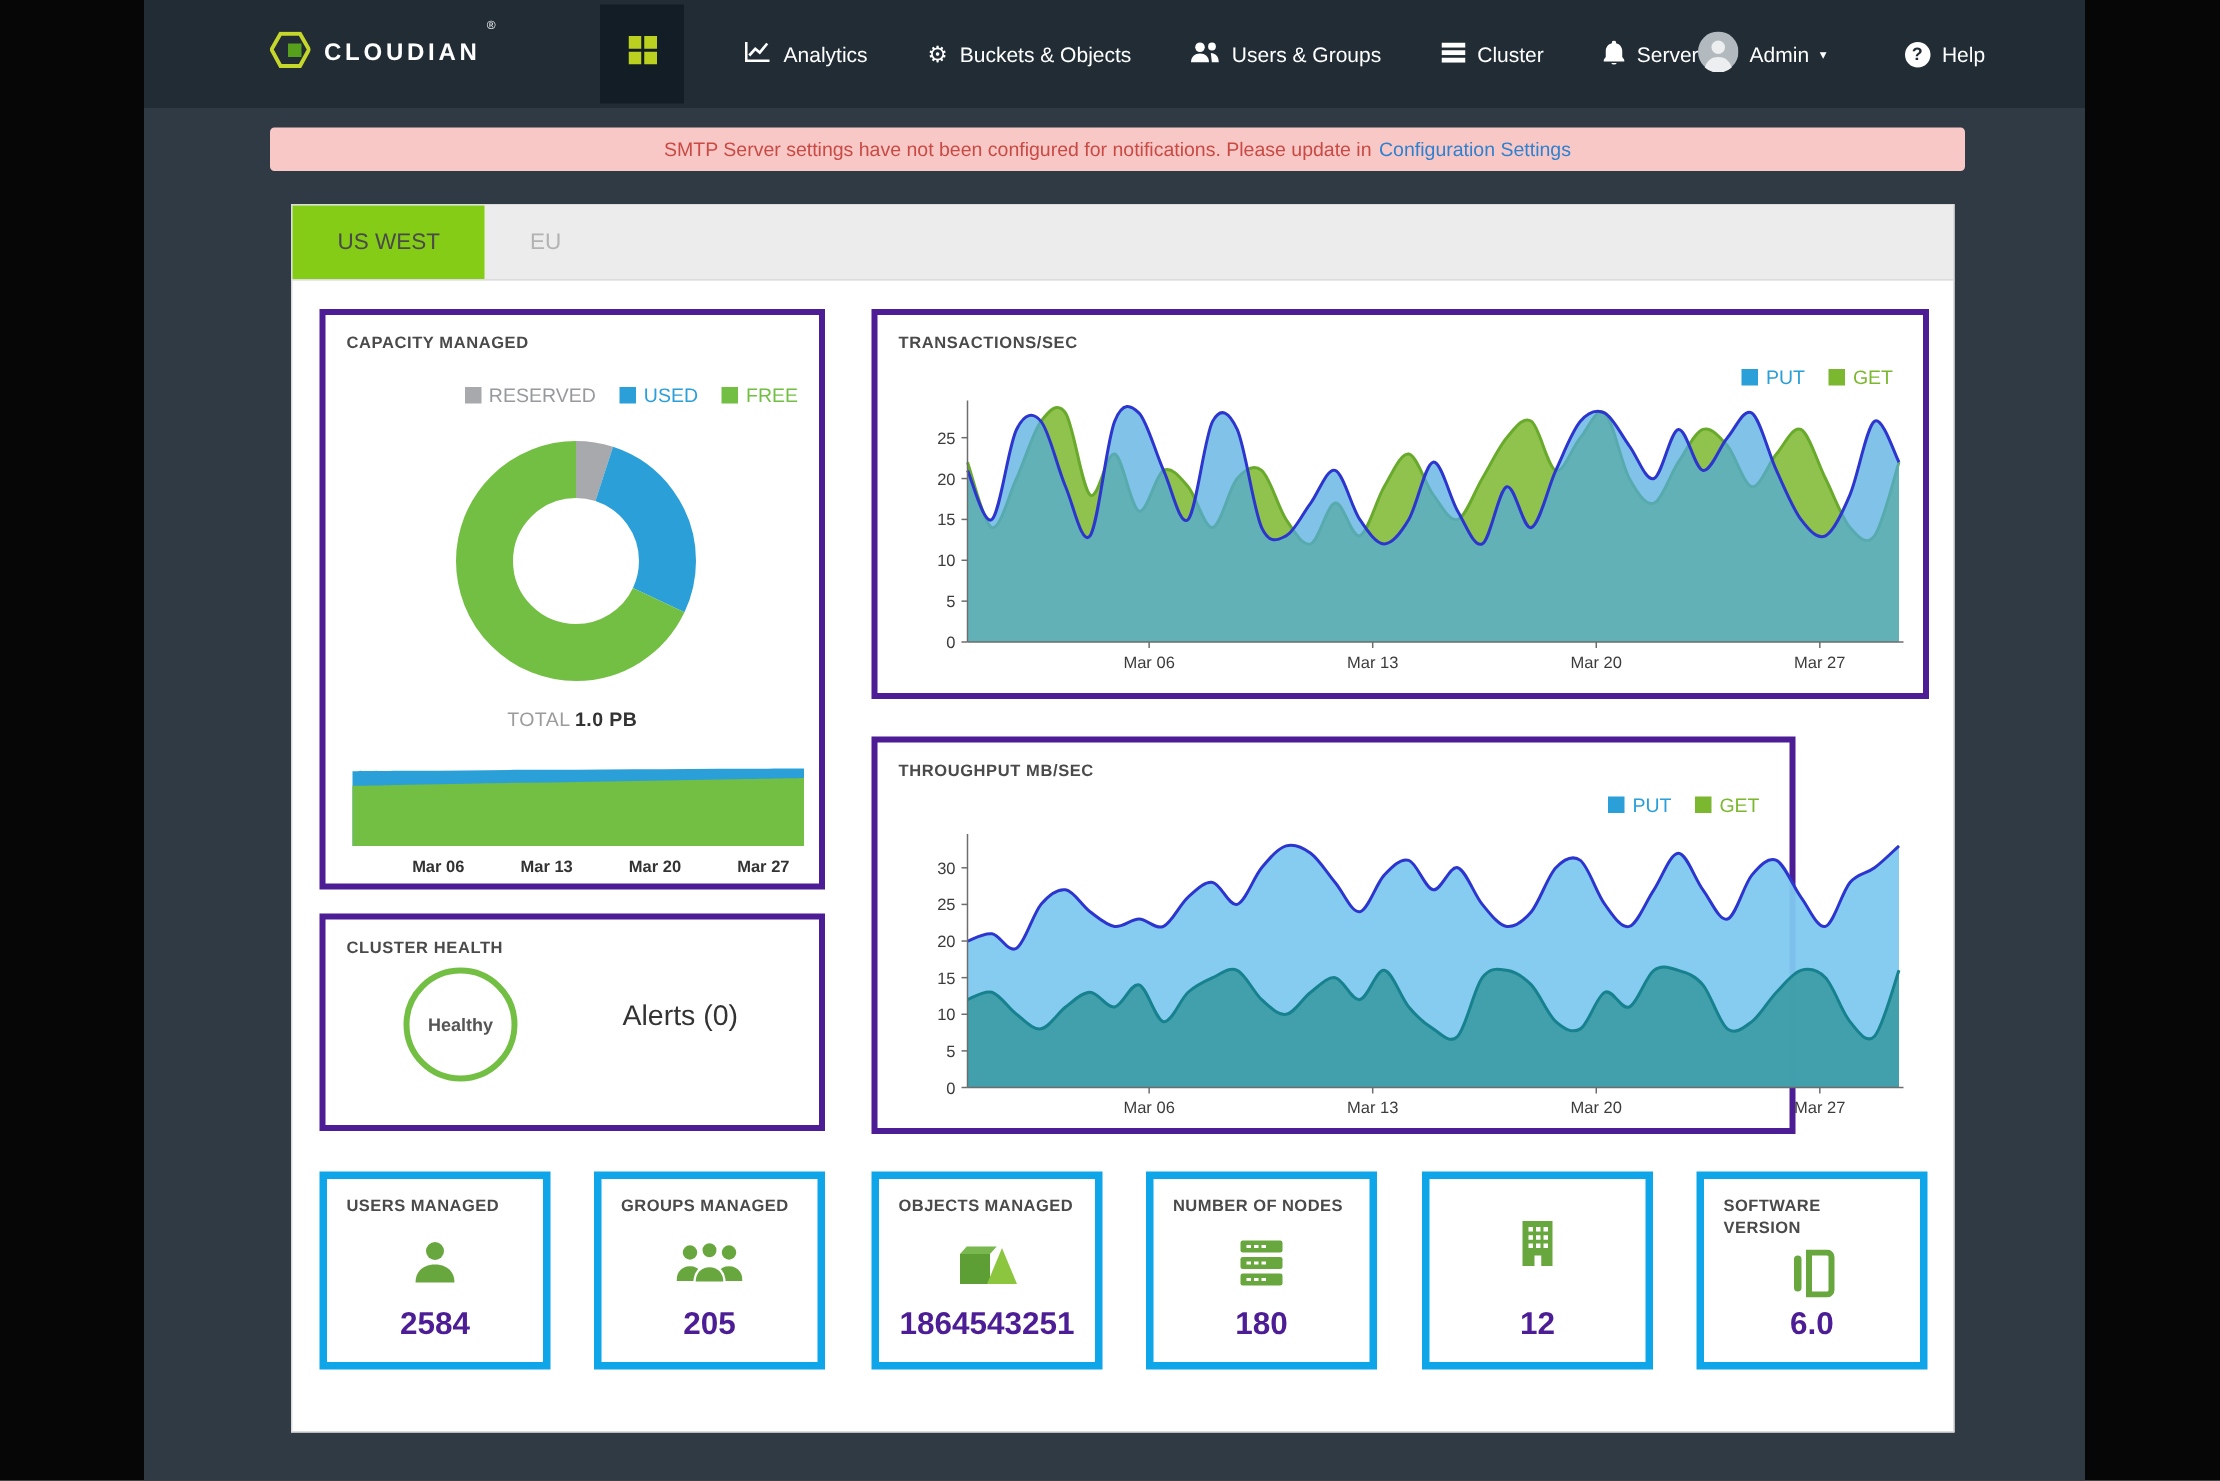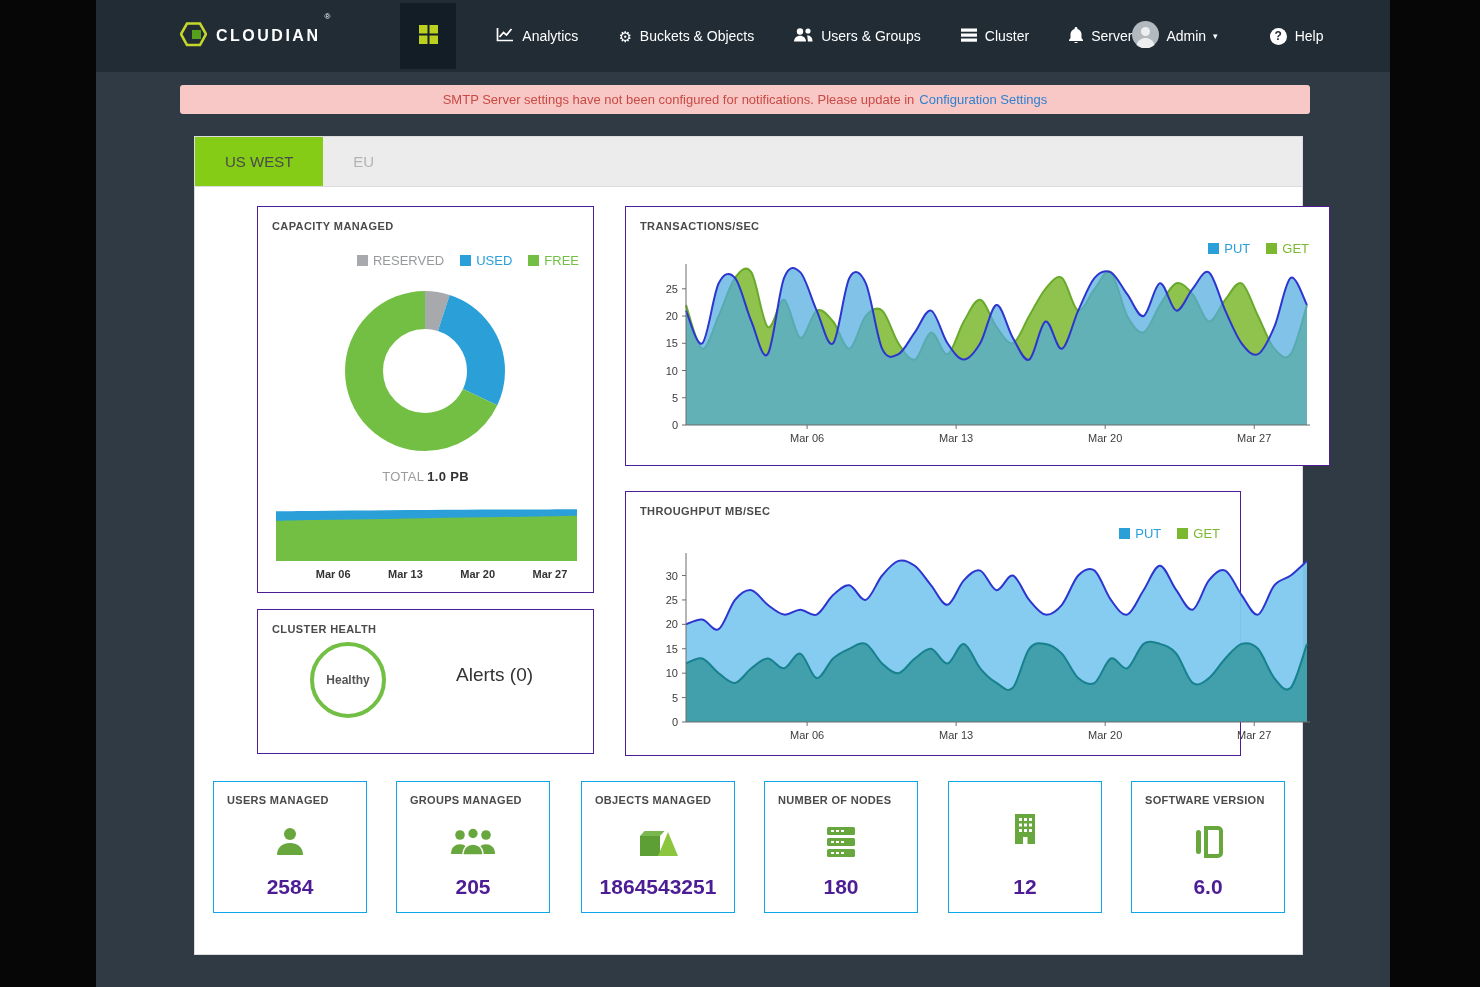--- a/index.html
+++ b/index.html
@@ -25,37 +25,37 @@
   
   .banner{position:absolute;left:84px;top:85px;width:1130px;height:29px;background:#f8c8c6;border-radius:3px;display:flex;align-items:center;justify-content:center;font-size:13px;color:#c94a44;gap:5px;}
   .banner a{color:#2f80d0;text-decoration:none;cursor:pointer;}
 
   
   .content{position:absolute;left:98px;top:136px;width:1109px;height:819px;background:#fff;border:1px solid #dcdcdc;}
   .tabbar{position:absolute;left:0;top:0;right:0;height:50px;background:#ececec;border-bottom:1px solid #dcdcdc;display:flex;}
   .tab{padding:0 30px;line-height:50px;font-size:15px;color:#b3b3b3;cursor:pointer;}
   .tab.active{background:#84cc16;color:#4a4a4a;}
 
-  .panel{position:absolute;background:#fff;border:1px solid #4c1d95;margin-left:44px;}
+  .panel{position:absolute;background:#fff;border:4px solid #4c1d95;}
   .panel-title{position:absolute;left:14px;top:13px;font-size:11px;font-weight:bold;color:#4a4a4a;letter-spacing:.4px;}
   .legend{position:absolute;display:flex;gap:16px;font-size:13px;align-items:center;}
   .legend-item{display:flex;align-items:center;gap:5px;}
   .sw{width:11px;height:11px;display:inline-block;}
   .sw-reserved{background:#a7a9ac}.sw-used{background:#2a9fd8}.sw-free{background:#72bf44}
   .sw-put{background:#2a9fd8}.sw-get{background:#7cb82f}
   .tx-reserved{color:#97999c}.tx-used{color:#2a9fd8}.tx-free{color:#72bf44}
   .tx-put{color:#2a9fd8}.tx-get{color:#7cb82f}
 
   .total-line{position:absolute;left:0;top:262px;width:100%;text-align:center;font-size:13px;color:#9b9b9b;letter-spacing:.3px;}
   .total-line b{color:#333;margin-left:3px;}
 
   .health-ring{position:absolute;left:52px;top:32px;width:76px;height:76px;border:4px solid #72bf44;border-radius:50%;display:flex;align-items:center;justify-content:center;font-size:12px;font-weight:bold;color:#555;}
   .alerts-text{position:absolute;left:198px;top:54px;font-size:19px;color:#333;}
 
-  .card{position:absolute;top:644px;width:154px;height:132px;background:#fff;border:1px solid #0ea5e9;display:flex;flex-direction:column;}
+  .card{position:absolute;top:644px;width:154px;height:132px;background:#fff;border:5px solid #0ea5e9;display:flex;flex-direction:column;}
   .card-title{padding:11px 13px 0;font-size:11px;font-weight:bold;color:#4a4a4a;letter-spacing:.3px;line-height:1.4;}
   .card-icon{flex:1;display:flex;align-items:center;justify-content:center;}
   .card-value{text-align:center;font-size:21px;font-weight:bold;color:#4c1d95;padding-bottom:13px;}
 
   svg.chart{position:absolute;overflow:visible;}
   svg.chart text{font-size:11px;fill:#3c3c3c;font-family:"Liberation Sans",sans-serif;}
   svg.chart text.tickb{font-weight:bold;fill:#333;}
 </style>
 </head>
 <body>

